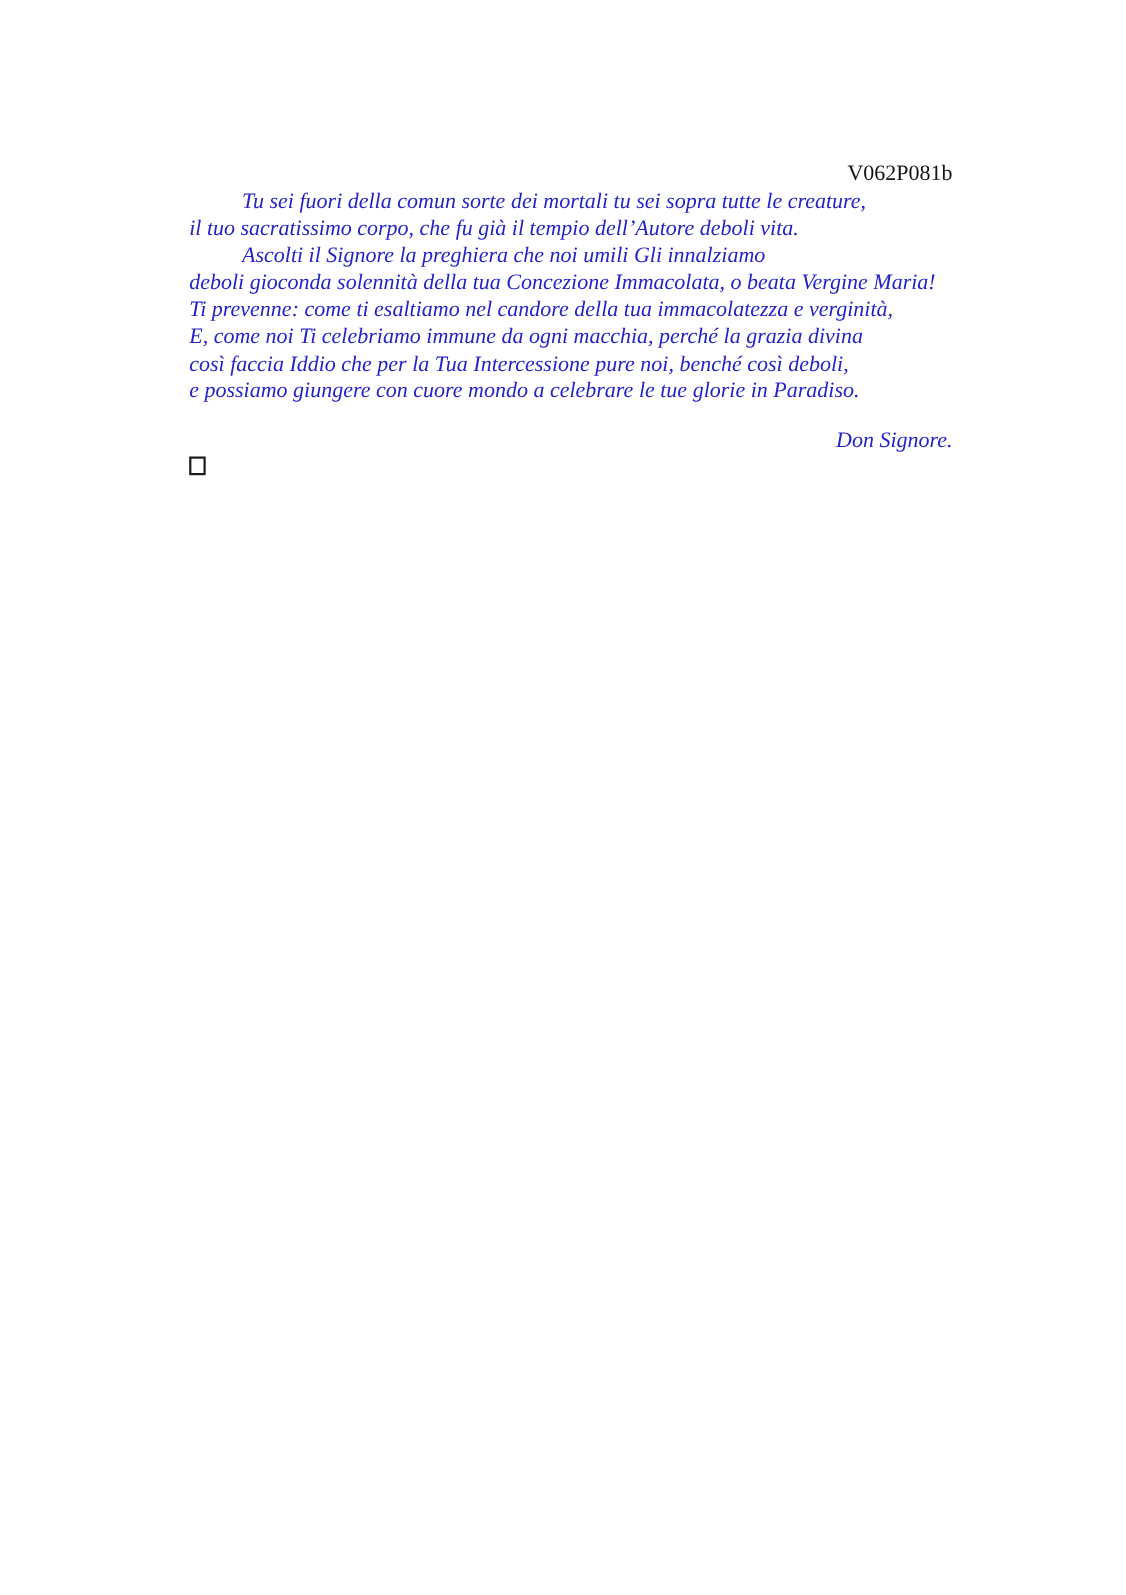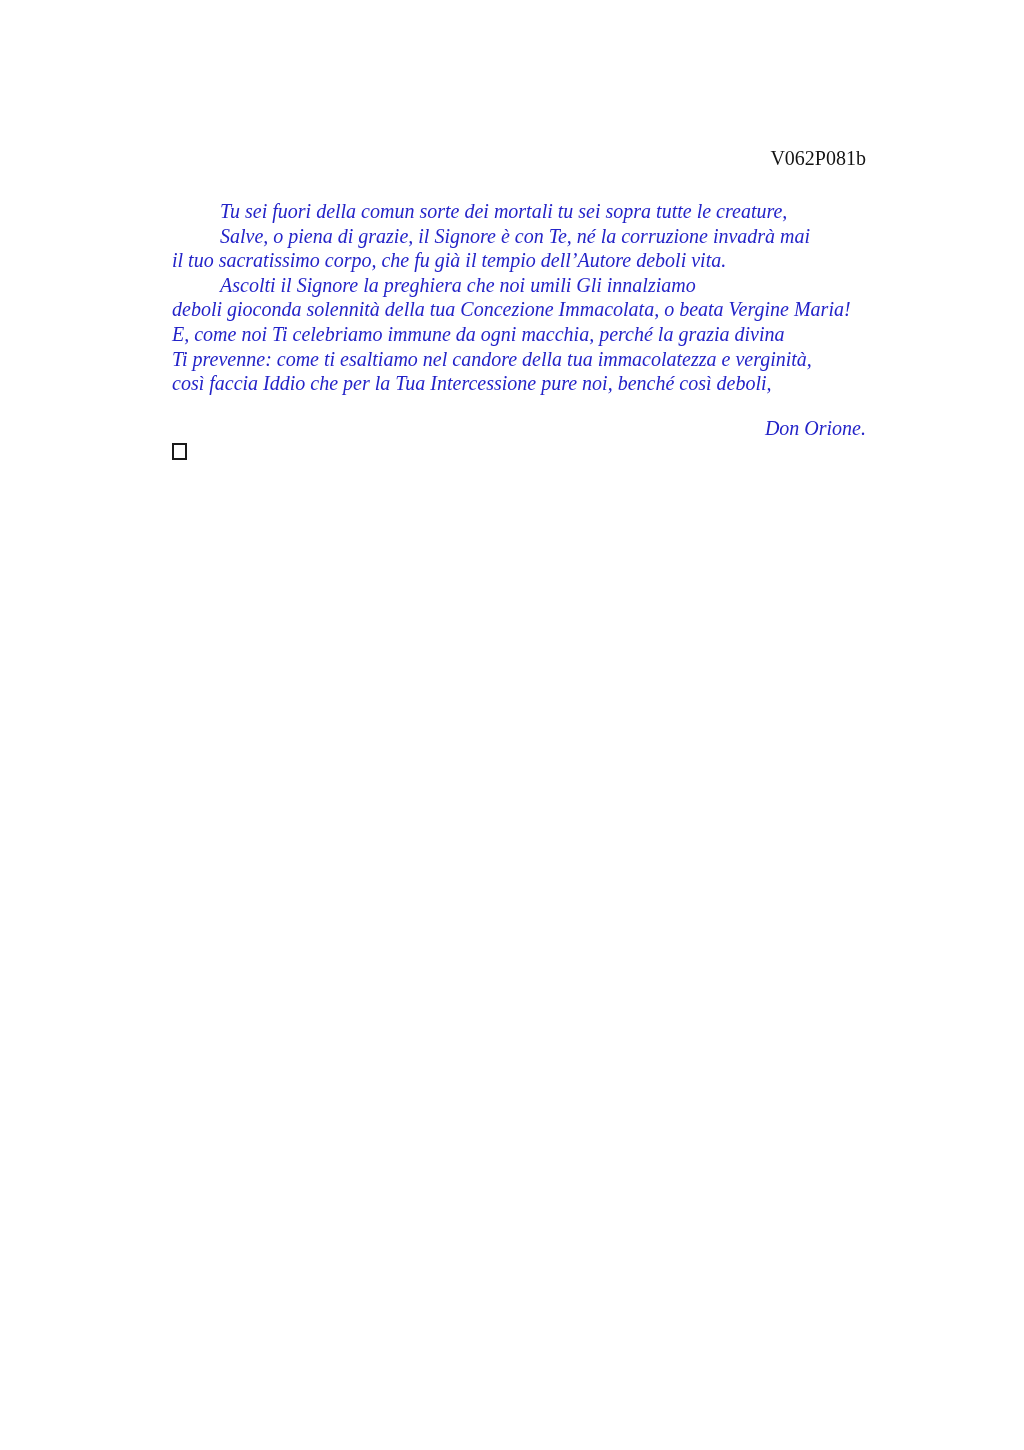--- a/index.html
+++ b/index.html
@@ -22,21 +22,20 @@
     width: 694px;
   }
   .doc-id {
     text-align: right;
     font-size: 20px;
     line-height: 25px;
     color: #141414;
     font-style: normal;
   }
   .prayer {
-    margin-top: 28px;
     font-size: 20px;
     line-height: 24.6px;
     font-style: italic;
     color: #2323c8;
   }
   .prayer .line {
     white-space: nowrap;
   }
   .prayer .line.indent {
     padding-left: 48px;
@@ -64,29 +63,29 @@
 </head>
 <body>
 
 <div class="page">
   <div class="content">
 
     <div class="doc-id">V062P081b</div>
 
     <div class="prayer">
       <div class="line indent">Tu sei fuori della comun sorte dei mortali tu sei sopra tutte le creature,</div>
-      <div class="line indent">Salve, o piena di grazie, il Signore è con Te, né la corruzione invadrà mai</div>
       <div class="line">il tuo sacratissimo corpo, che fu già il tempio dell’Autore deboli vita.</div>
       <div class="line indent">Ascolti il Signore la preghiera che noi umili Gli innalziamo</div>
       <div class="line">deboli gioconda solennità della tua Concezione Immacolata, o beata Vergine Maria!</div>
+      <div class="line">Ti prevenne: come ti esaltiamo nel candore della tua immacolatezza e verginità,</div>
       <div class="line">E, come noi Ti celebriamo immune da ogni macchia, perché la grazia divina</div>
-      <div class="line">Ti prevenne: come ti esaltiamo nel candore della tua immacolatezza e verginità,</div>
       <div class="line">così faccia Iddio che per la Tua Intercessione pure noi, benché così deboli,</div>
+      <div class="line">e possiamo giungere con cuore mondo a celebrare le tue glorie in Paradiso.</div>
     </div>
 
-    <div class="signature">Don Orione.</div>
+    <div class="signature">Don Signore.</div>
 
     <div class="square-row">
       <span class="square-glyph"></span>
     </div>
 
   </div>
 </div>
 
 </body></html>

